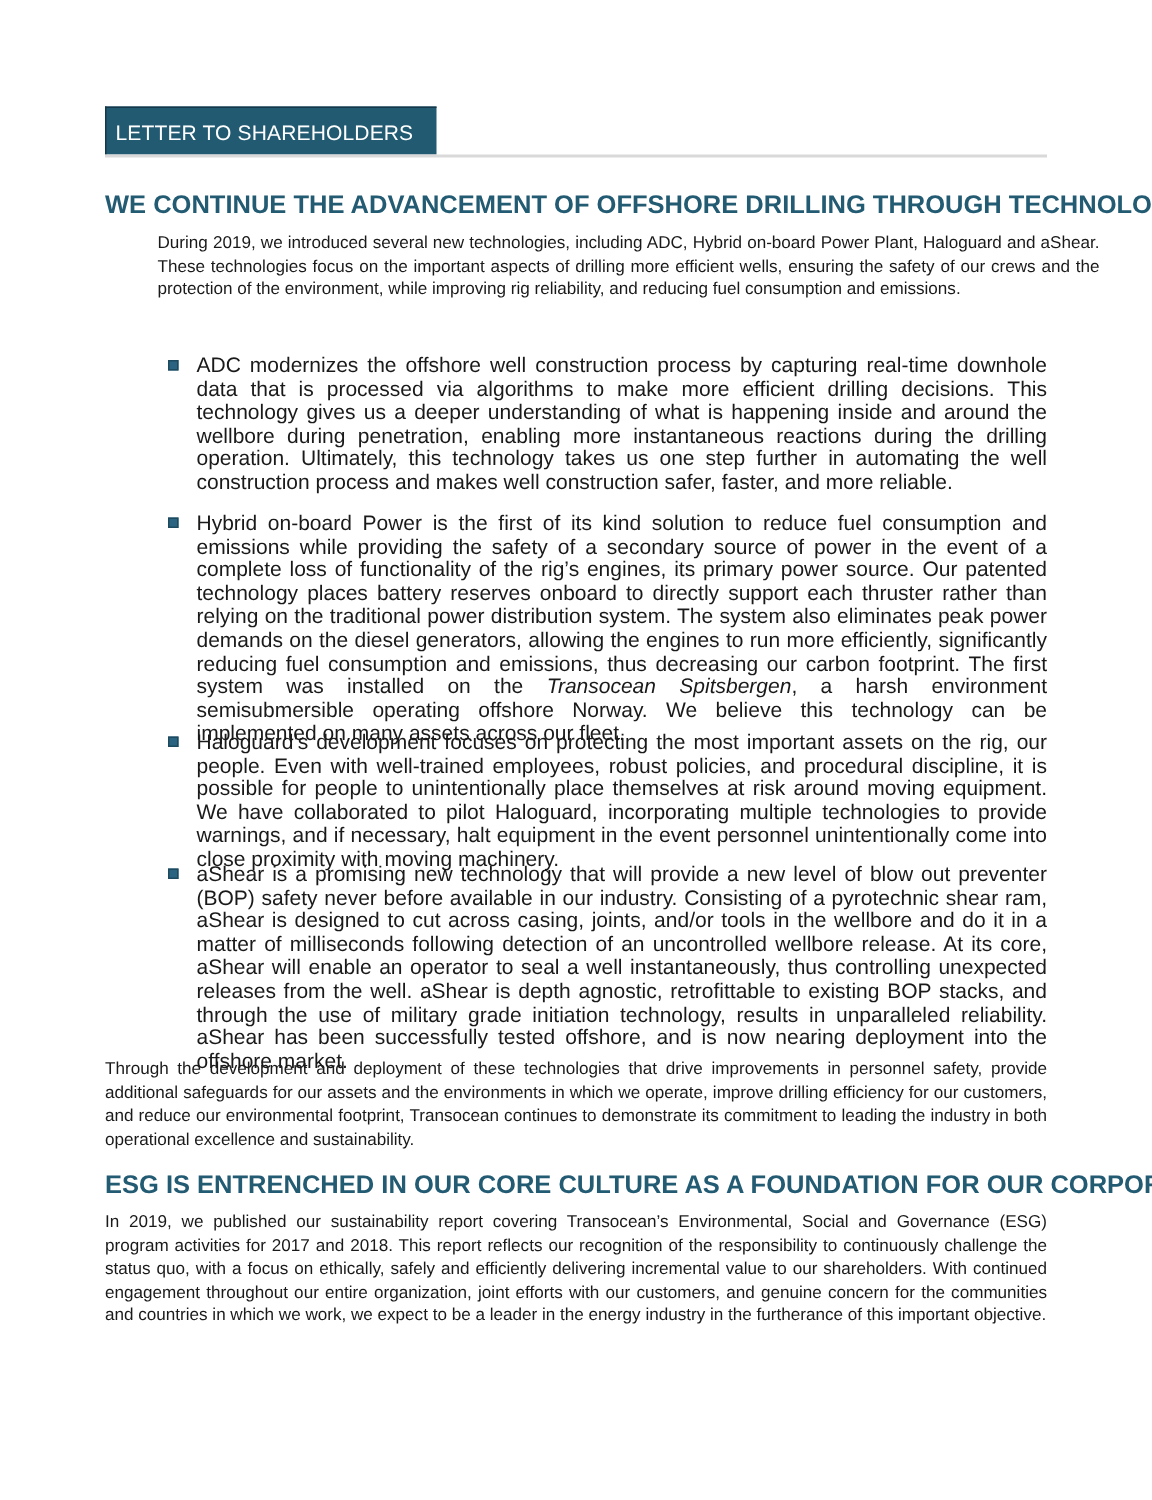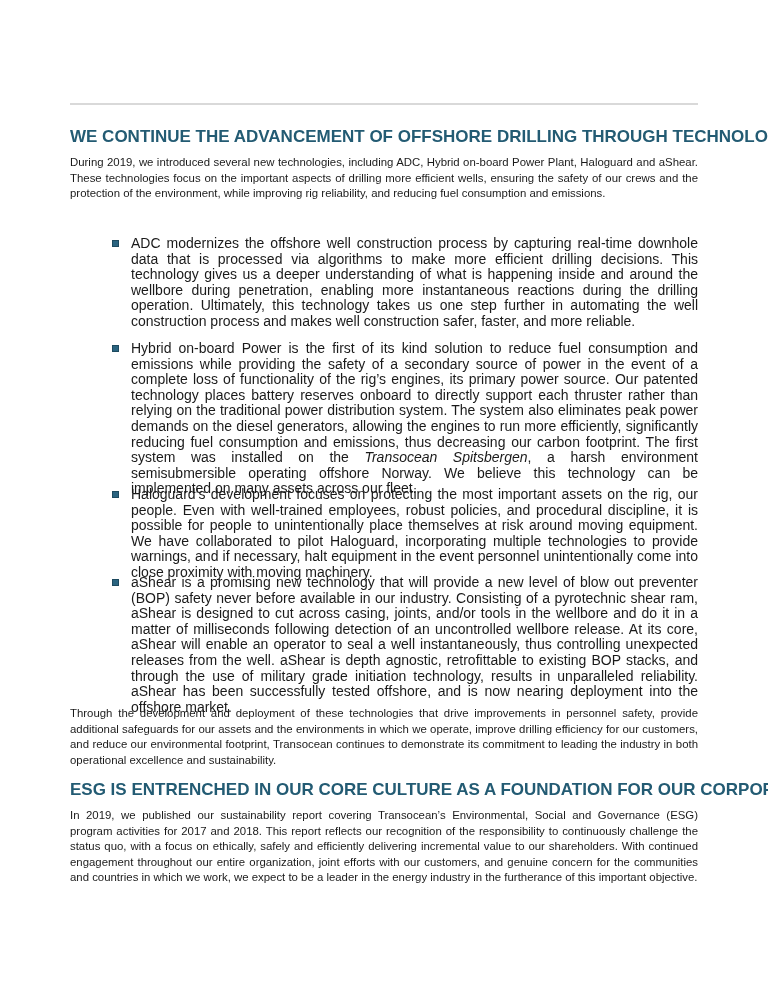--- a/index.html
+++ b/index.html
@@ -105,26 +105,27 @@
     .bullet-text em {
       font-style: italic;
     }
   </style>
 </head>
 <body>
 
 <div class="page">
 
   <div class="header-bar">
+    <div class="header-tab">LETTER TO SHAREHOLDERS</div>
     <div class="header-rule"></div>
   </div>
 
   <div class="section-heading" style="top:127px;">WE CONTINUE THE ADVANCEMENT OF OFFSHORE DRILLING THROUGH TECHNOLOGY</div>
 
-  <div class="para" style="top:155px;">During 2019, we introduced several new technologies, including ADC, Hybrid on-board Power Plant, Haloguard and aShear. These technologies focus on the important aspects of drilling more efficient wells, ensuring the safety of our crews and the protection of the environment, while improving rig reliability, and reducing fuel consumption and emissions.</div>
+  <div class="para" style="top:155px;margin-left:35px;">During 2019, we introduced several new technologies, including ADC, Hybrid on-board Power Plant, Haloguard and aShear. These technologies focus on the important aspects of drilling more efficient wells, ensuring the safety of our crews and the protection of the environment, while improving rig reliability, and reducing fuel consumption and emissions.</div>
 
   <ul class="bullet-list">
     <li class="bullet-item" style="top:236px;">
       <span class="bullet-marker"></span>
       <div class="bullet-text">ADC modernizes the offshore well construction process by capturing real-time downhole data that is processed via algorithms to make more efficient drilling decisions. This technology gives us a deeper understanding of what is happening inside and around the wellbore during penetration, enabling more instantaneous reactions during the drilling operation. Ultimately, this technology takes us one step further in automating the well construction process and makes well construction safer, faster, and more reliable.</div>
     </li>
     <li class="bullet-item" style="top:341px;">
       <span class="bullet-marker"></span>
       <div class="bullet-text"><span>Hybrid on-board Power is the first of its kind solution to reduce fuel consumption and emissions while providing the safety of a secondary source of power in the event of a complete loss of functionality of the rig’s engines, its primary power source. Our patented technology places battery reserves onboard to directly support each thruster rather than relying on the traditional power distribution system. The system also eliminates peak power demands on the diesel generators, allowing the engines to run more efficiently, significantly reducing fuel consumption and emissions, thus decreasing our carbon footprint. The first system was installed on the </span><em>Transocean Spitsbergen</em><span>, a harsh environment semisubmersible operating offshore Norway. We believe this technology can be implemented on many assets across our fleet.</span></div>
     </li>

